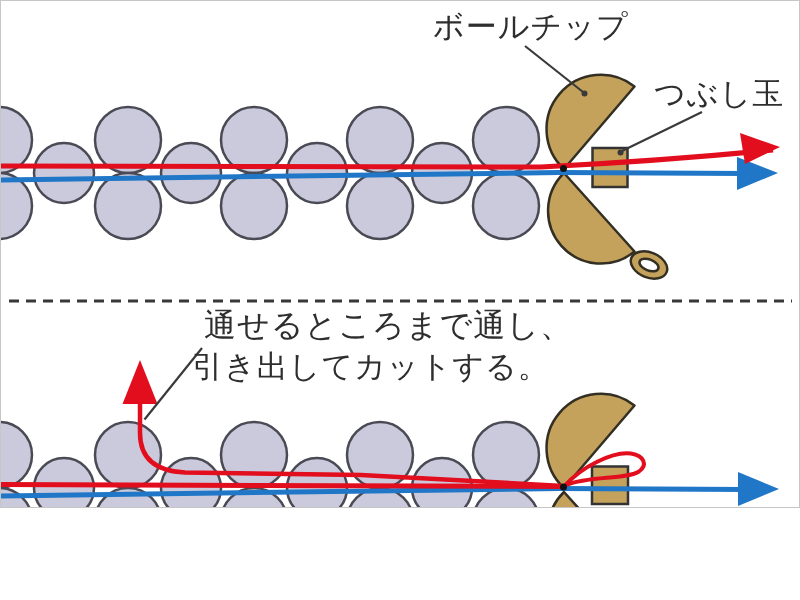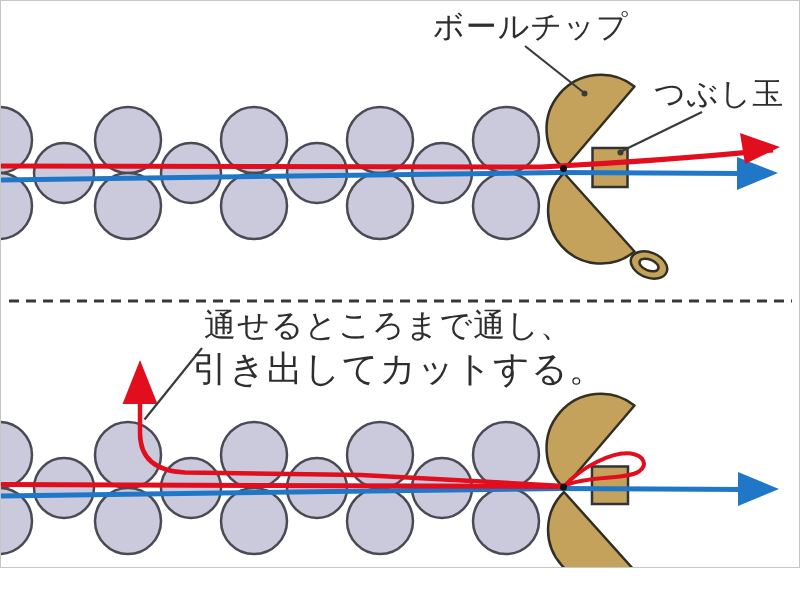--- a/index.html
+++ b/index.html
@@ -1,38 +1,38 @@
 <!DOCTYPE html>
 <html><head>
 <meta charset="utf-8">
 <style>
   html, body { margin: 0; padding: 0; background: #ffffff; }
   .canvas {
     position: relative;
     width: 800px;
-    height: 568px;
+    height: 508px;
     background: #ffffff;
     border: 1px solid #c6c6c6;
     box-sizing: border-box;
     overflow: hidden;
     font-family: "DejaVu Sans", "Liberation Sans", sans-serif;
   }
   .canvas svg { position: absolute; left: 0; top: 0; }
   .label {
     position: absolute;
     color: #2e2e2e;
     white-space: nowrap;
     letter-spacing: 1px;
     line-height: 1.0;
     font-weight: 500;
   }
   .label-ball-tip   { left: 432px; top: 10px;  font-size: 31px; }
   .label-crimp-bead { left: 653px; top: 77px;  font-size: 31px; }
   .instr-line1      { left: 203px; top: 308px; font-size: 32px; }
-  .instr-line2      { left: 191px; top: 350px; font-size: 36px; }
+  .instr-line2      { left: 191px; top: 350px; font-size: 31px; }
 </style>
 </head>
 <body>
 
 <div class="canvas">
 
   <svg width="800" height="600" viewBox="0 0 800 600">
 
     <g fill="#cbcadd" stroke="#4a4a54" stroke-width="2.5">
       <circle cx="-2" cy="139" r="33"></circle>

